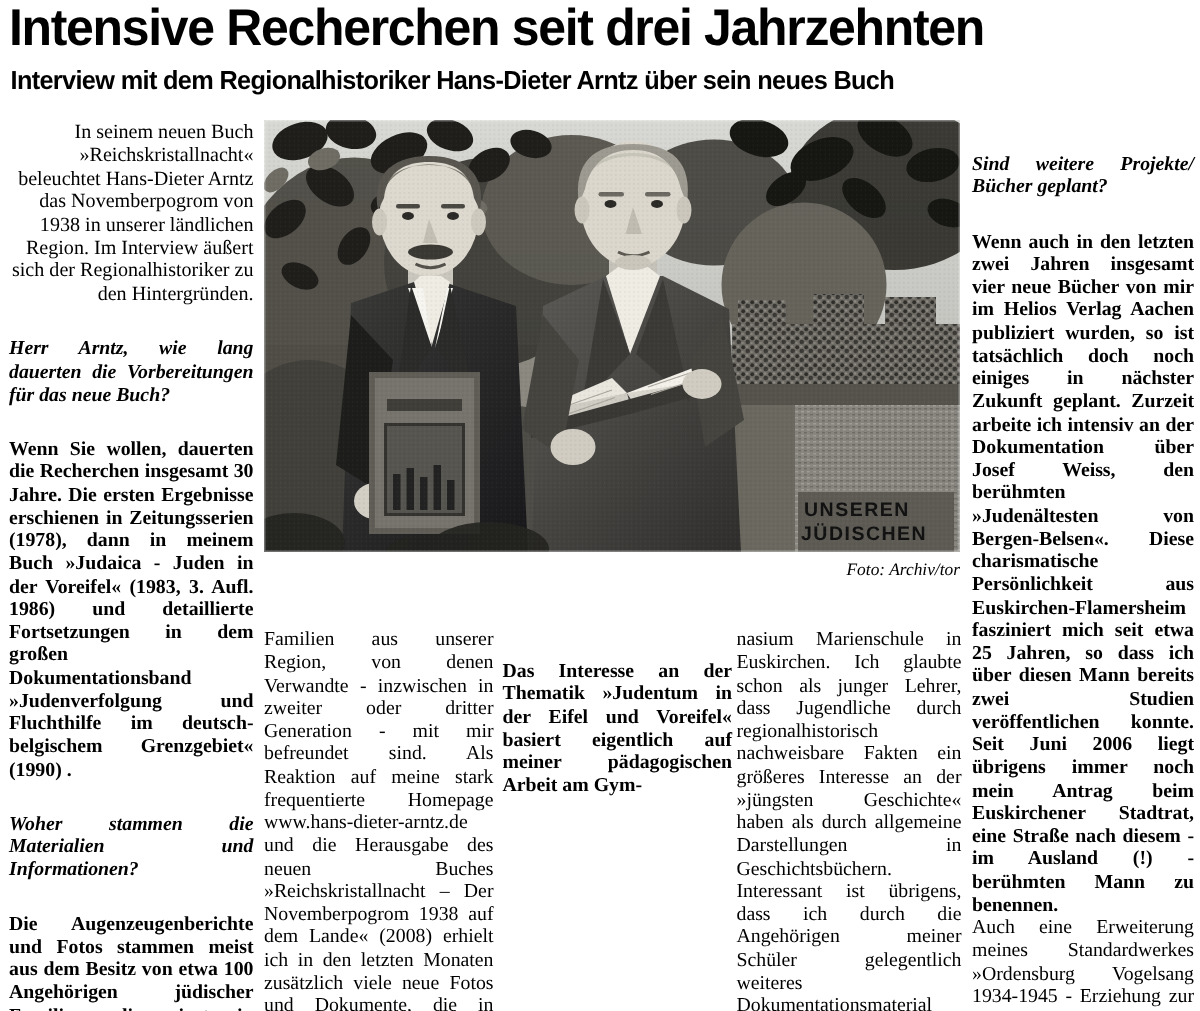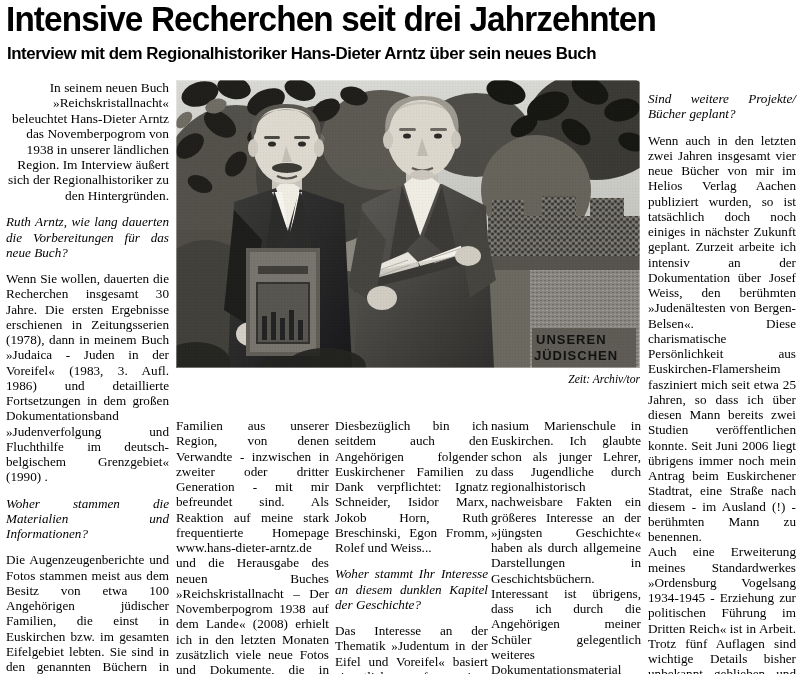--- a/index.html
+++ b/index.html
@@ -46,21 +46,21 @@
   .col{
     position:absolute;
     font-size:13.2px;
     line-height:15.25px;
     text-align:justify;
     text-justify:inter-word;
     hyphens:manual;
     word-spacing:0px;
   }
   .col p{margin:0;}
-  .col p.gap{margin-top:11px;}
+  .col p.gap{margin-top:21px;font-weight:bold;}
   .col p.tight{margin-top:0;}
 
   .lead{
     font-weight:normal;
     font-size:13.4px;
     line-height:15.4px;
     text-align:right;
   }
   .q{
     font-style:italic;
@@ -310,38 +310,36 @@
         <ellipse cx="150" cy="286" rx="40" ry="18"></ellipse>
         <ellipse cx="110" cy="290" rx="30" ry="14"></ellipse>
       </g>
 
       <rect x="0" y="0" width="464" height="288" fill="url(#grain)"></rect>
       <rect x="0" y="0" width="464" height="288" fill="none" stroke="#ffffff" stroke-width="2" opacity="0.35"></rect>
     </svg>
   </div>
 
   <div class="caption">
-    <span class="credit">Zeit: Archiv/tor</span>
+    <span class="credit">Foto: Archiv/tor</span>
   </div>
 
   <div class="col" id="col1">
     <p class="lead">In seinem neuen Buch »Reichskristallnacht« beleuchtet Hans-Dieter Arntz das Novemberpogrom von 1938 in unserer ländlichen Region. Im Interview äußert sich der Regionalhistoriker zu den Hintergründen.</p>
-    <p class="q gap">Ruth Arntz, wie lang dauerten die Vorbereitungen für das neue Buch?</p>
+    <p class="q gap">Herr Arntz, wie lang dauerten die Vorbereitungen für das neue Buch?</p>
     <p class="gap">Wenn Sie wollen, dauerten die Recherchen insgesamt 30 Jahre. Die ersten Ergebnisse erschienen in Zeitungsserien (1978), dann in meinem Buch »Judaica - Juden in der Voreifel« (1983, 3. Aufl. 1986) und detaillierte Fortsetzungen in dem großen Dokumentationsband »Judenverfolgung und Fluchthilfe im deutsch-belgischem Grenzgebiet« (1990) .</p>
     <p class="q gap">Woher stammen die Materialien und Informationen?</p>
     <p class="gap">Die Augenzeugenberichte und Fotos stammen meist aus dem Besitz von etwa 100 Angehörigen jüdischer Familien, die einst in Euskirchen bzw. im gesamten Eifelgebiet lebten. Sie sind in den genannten Büchern in einem besonderen Register namentlich aufgeführt. Zurzeit stehe ich in Kontakt mit etwa 30 jüdischen</p>
   </div>
 
   <div class="col" id="col2">
     <p><span>Familien aus unserer Region, von denen Verwandte - inzwischen in zweiter oder dritter Generation - mit mir befreundet sind. Als Reaktion auf meine stark frequentierte Homepage </span><span class="urlital">www.hans-dieter-arntz.de</span><span> und die Herausgabe des neuen Buches »Reichskristallnacht – Der Novemberpogrom 1938 auf dem Lande« (2008) erhielt ich in den letzten Monaten zusätzlich viele neue Fotos und Dokumente, die in nächster Zeit auch noch ausgewertet und publiziert werden müssten.</span></p>
   </div>
 
   <div class="col" id="col3">
-    <p>Diesbezüglich bin ich seitdem auch den Angehörigen folgender Euskirchener Familien zu Dank verpflichtet: Ignatz Schneider, Isidor Marx, Jokob Horn, Ruth Breschinski, Egon Fromm, Rolef und Weiss...</p>
-    <p class="q gap">Woher stammt Ihr Interesse an diesem dunklen Kapitel der Geschichte?</p>
     <p class="gap">Das Interesse an der Thematik »Judentum in der Eifel und Voreifel« basiert eigentlich auf meiner pädagogischen Arbeit am Gym-</p>
   </div>
 
   <div class="col" id="col4">
     <p>nasium Marienschule in Euskirchen. Ich glaubte schon als junger Lehrer, dass Jugendliche durch regionalhistorisch nachweisbare Fakten ein größeres Interesse an der »jüngsten Geschichte« haben als durch allgemeine Darstellungen in Geschichtsbüchern. Interessant ist übrigens, dass ich durch die Angehörigen meiner Schüler gelegentlich weiteres Dokumentationsmaterial und Fotos zur Verfügung gestellt bekam. Da in meiner eigenen Schulzeit nie über Nationalsozia-</p>
   </div>
 
   <div class="col" id="col5">
     <p class="q gap">Sind weitere Projekte/ Bücher geplant?</p>
     <p class="gap">Wenn auch in den letzten zwei Jahren insgesamt vier neue Bücher von mir im Helios Verlag Aachen publiziert wurden, so ist tatsächlich doch noch einiges in nächster Zukunft geplant. Zurzeit arbeite ich intensiv an der Dokumentation über Josef Weiss, den berühmten »Judenältesten von Bergen-Belsen«. Diese charismatische Persönlichkeit aus Euskirchen-Flamersheim fasziniert mich seit etwa 25 Jahren, so dass ich über diesen Mann bereits zwei Studien veröffentlichen konnte. Seit Juni 2006 liegt übrigens immer noch mein Antrag beim Euskirchener Stadtrat, eine Straße nach diesem - im Ausland (!) - berühmten Mann zu benennen.</p>

